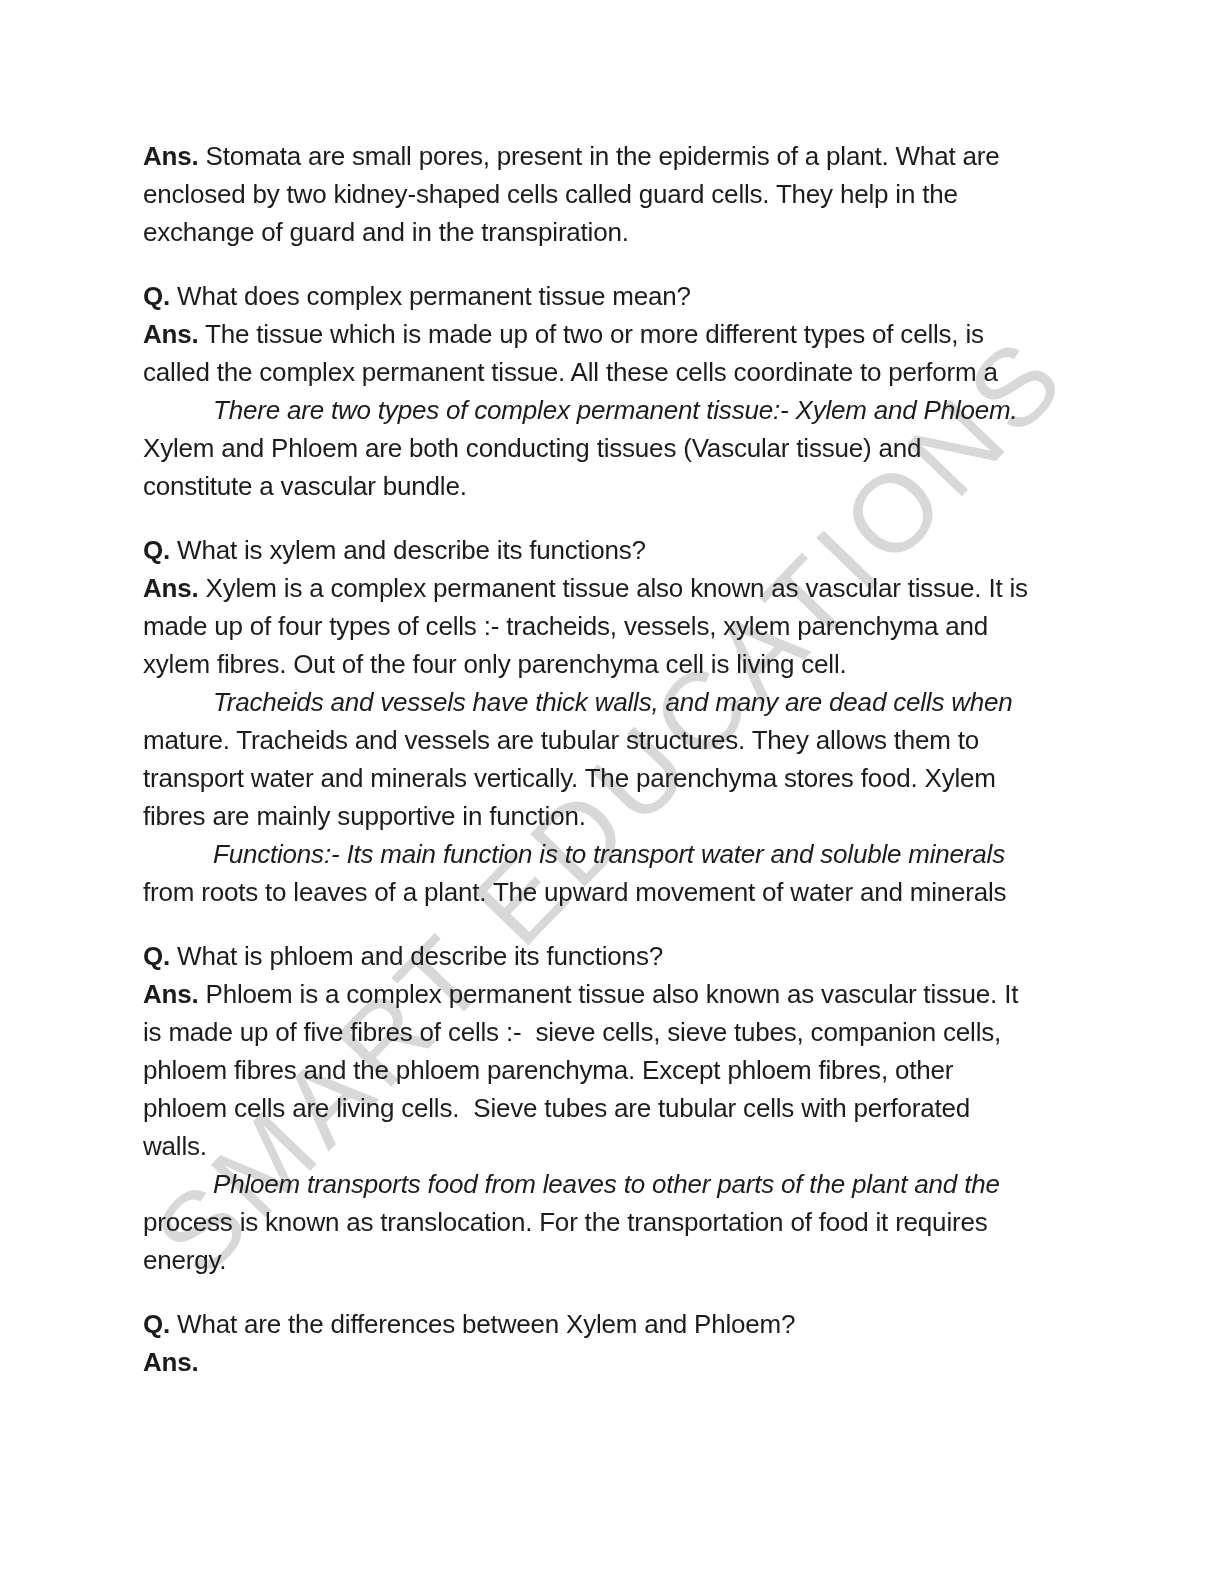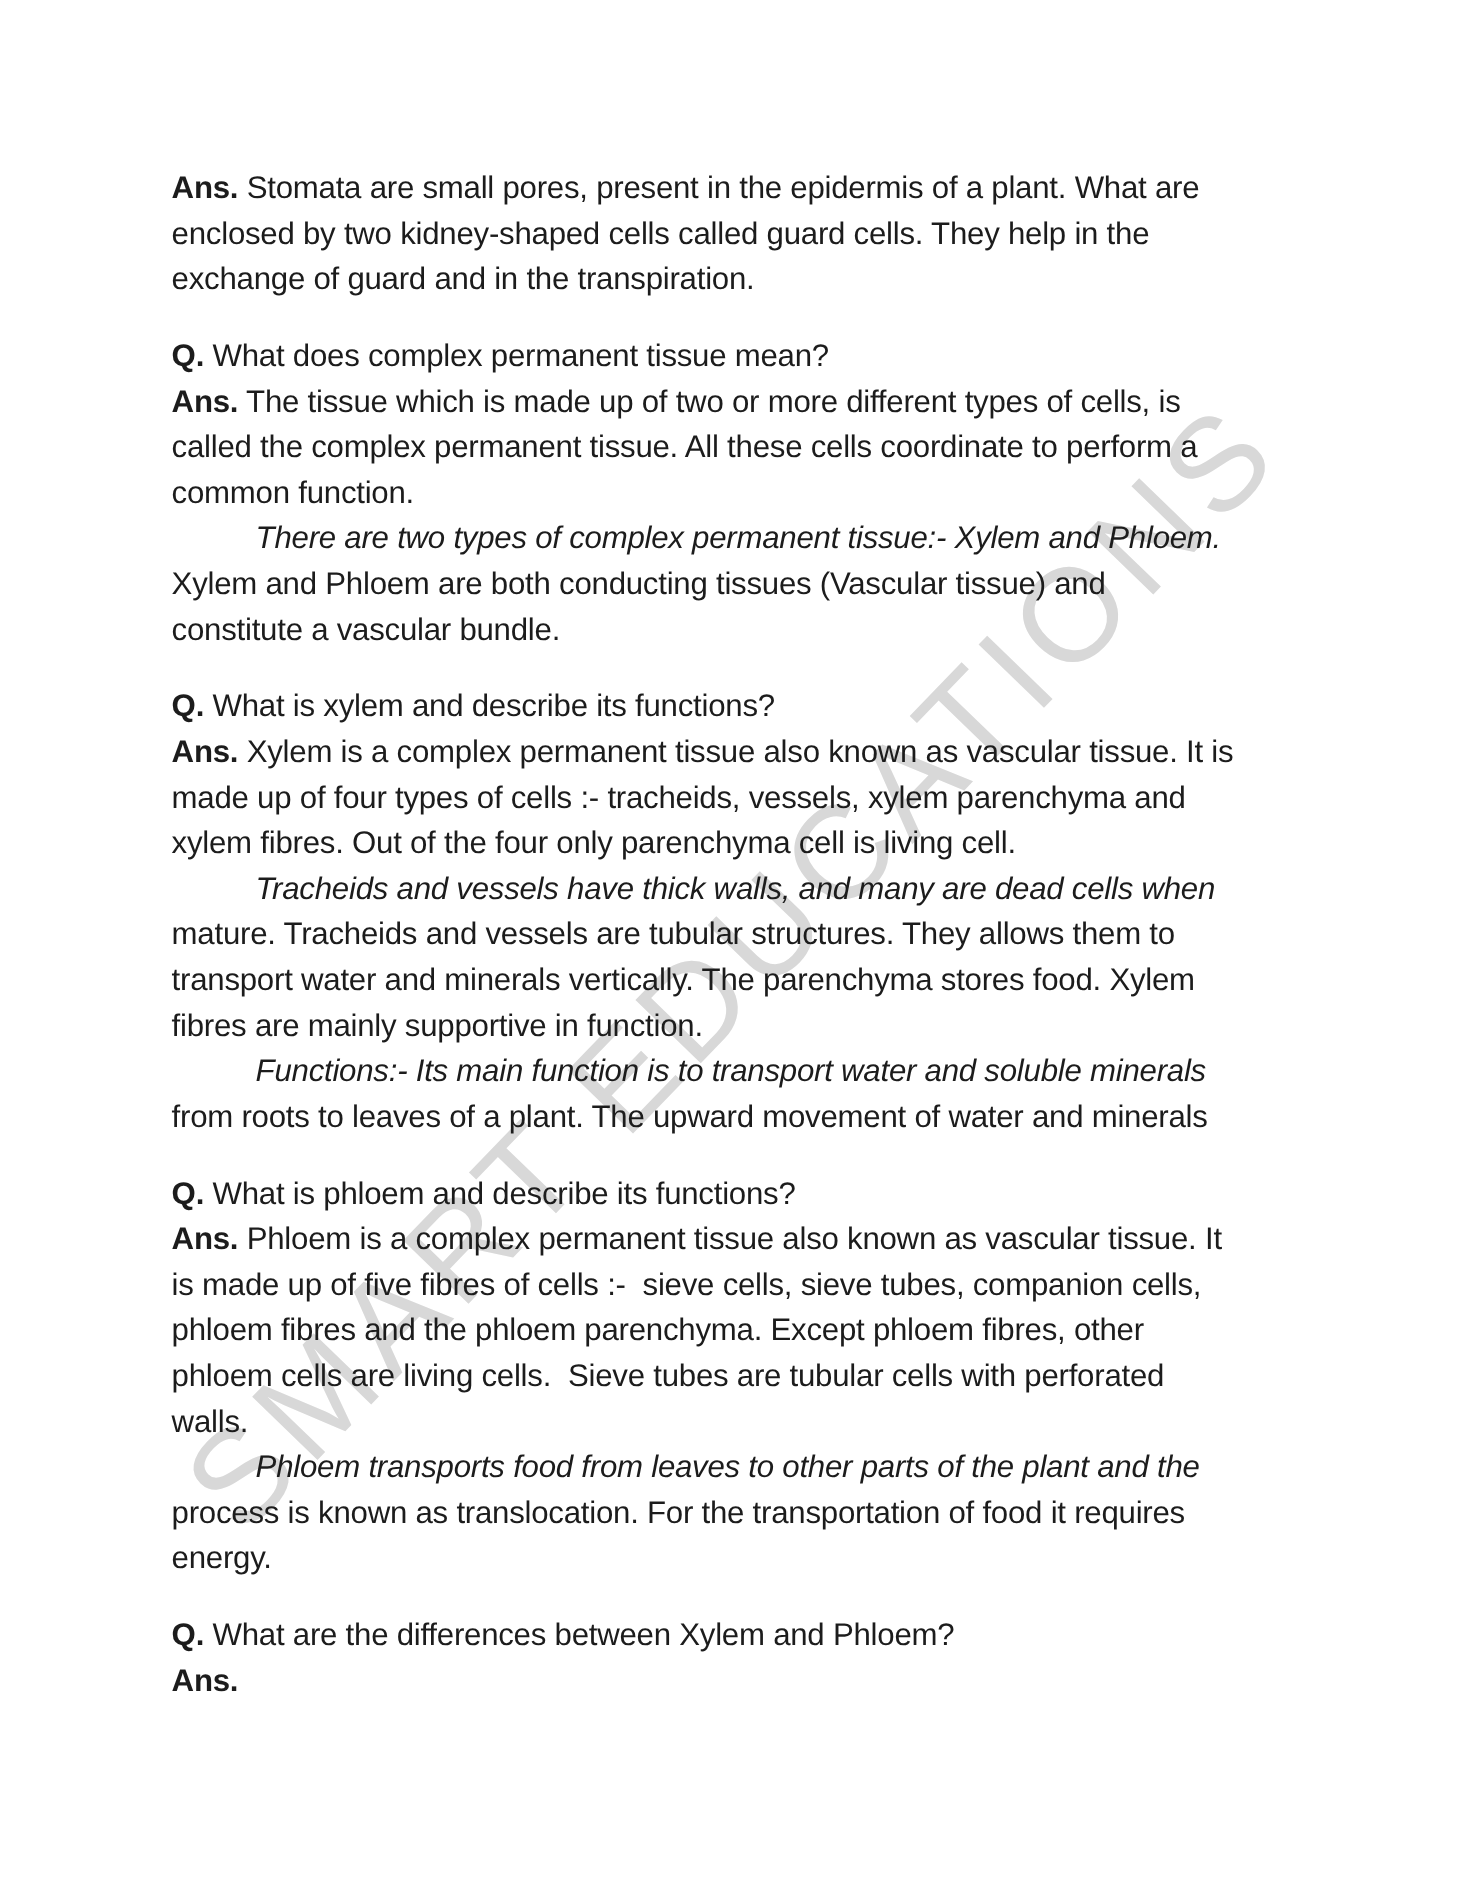--- a/index.html
+++ b/index.html
@@ -58,21 +58,20 @@
         <div class="line"><b>Ans.</b><span> Stomata are small pores, present in the epidermis of a plant. What are</span></div>
         <div class="line">enclosed by two kidney-shaped cells called guard cells. They help in the</div>
         <div class="line">exchange of guard and in the transpiration.</div>
       </div>
       <div class="block gap">
         <div class="line"><b>Q.</b><span> What does complex permanent tissue mean?</span></div>
       </div>
       <div class="block">
         <div class="line"><b>Ans.</b><span> The tissue which is made up of two or more different types of cells, is</span></div>
         <div class="line">called the complex permanent tissue. All these cells coordinate to perform a</div>
-        <div class="line">common function.</div>
       </div>
       <div class="block">
         <div class="line indent">There are two types of complex permanent tissue:- Xylem and Phloem.</div>
         <div class="line">Xylem and Phloem are both conducting tissues (Vascular tissue) and</div>
         <div class="line">constitute a vascular bundle.</div>
       </div>
       <div class="block gap">
         <div class="line"><b>Q.</b><span> What is xylem and describe its functions?</span></div>
       </div>
       <div class="block">

